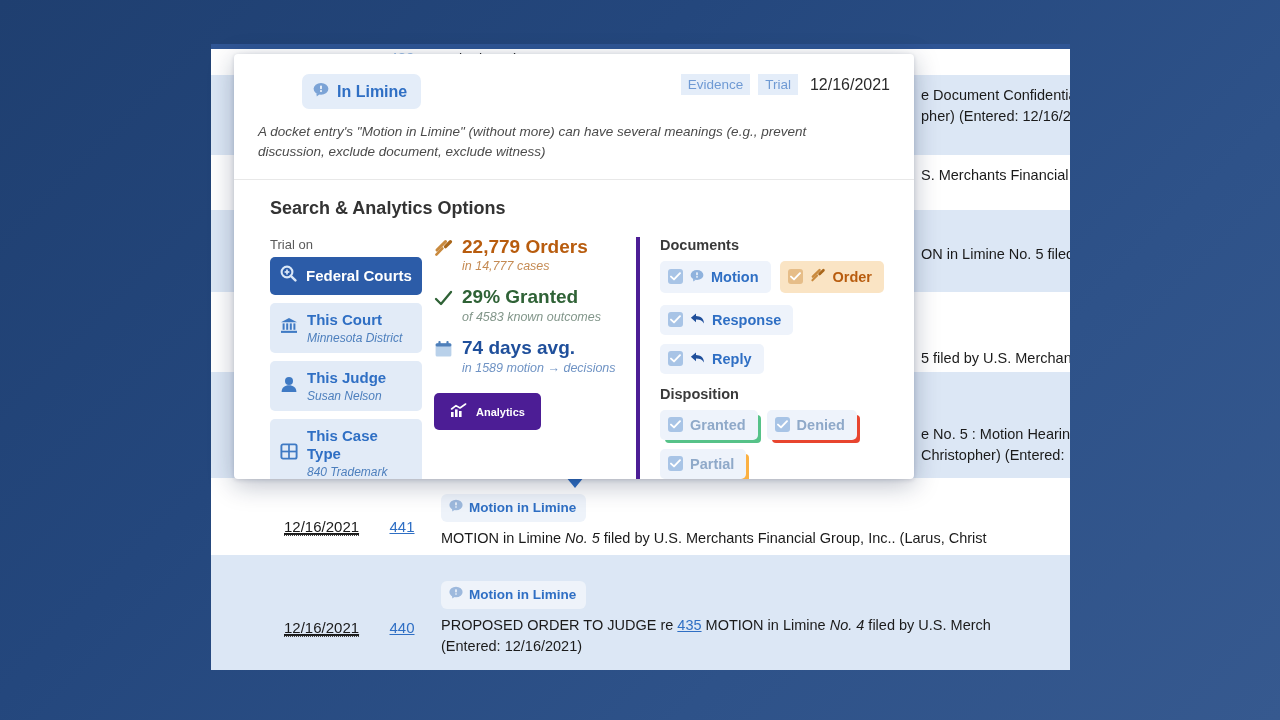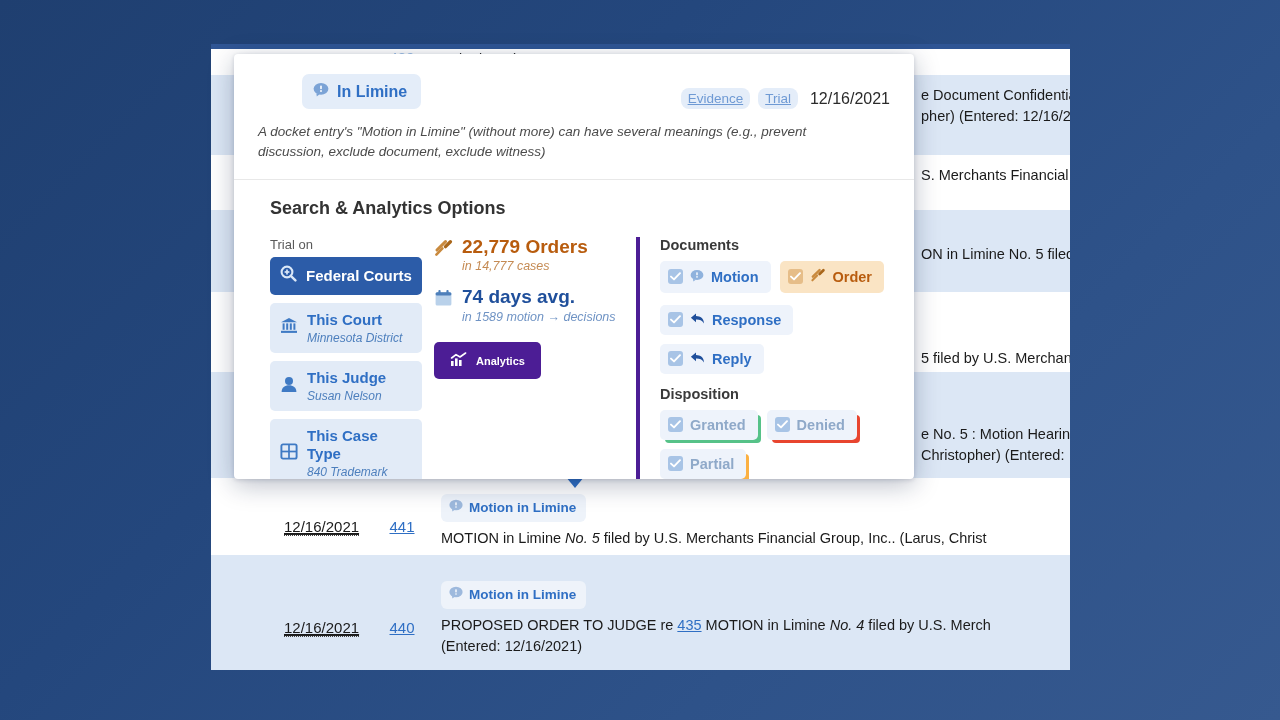--- a/index.html
+++ b/index.html
@@ -125,21 +125,21 @@
     z-index: 10;
     overflow: hidden;
   }
 
   .popup-head {
     padding: 20px 24px 16px 24px;
     border-bottom: 1px solid #e8e8e8;
   }
   .head-top {
     display: flex;
-    align-items: flex-end;
+    align-items: flex-start;
     justify-content: space-between;
     padding-left: 44px;
   }
   .limine-chip {
     display: inline-flex;
     align-items: center;
     gap: 8px;
     background: #e4edf9;
     border-radius: 7px;
     padding: 8px 14px 8px 11px;
@@ -150,22 +150,21 @@
   .head-tags {
     display: flex;
     align-items: center;
     gap: 8px;
   }
   .tag {
     background: #e4edf9;
     color: #6f9ad4;
     font-size: 13.5px;
     padding: 3px 7px;
-    border-radius: 8px;
-    text-decoration: underline;
+    border-radius: 0;
   }
   .head-date {
     font-size: 16px;
     color: #2b2b2b;
     margin-left: 4px;
   }
   .head-desc {
     margin-top: 13px;
     font-size: 13.5px;
     font-style: italic;
@@ -484,20 +483,31 @@
                 </g>
                 <line x1="2.4" y1="15.6" x2="8.4" y2="9.4" stroke="#c98a3e" stroke-width="2.6" stroke-linecap="round"></line>
               </svg>
           </span>
           <span>
             <span class="smain">22,779 Orders</span>
             <span class="ssub" style="display:block;">in 14,777 cases</span>
           </span>
         </div>
 
+        <div class="stat granted">
+          <span class="sicon">
+            <svg width="19" height="19" viewBox="0 0 19 19">
+                <polyline points="2,10 7,15 17,3" fill="none" stroke="#2f6236" stroke-width="2.3" stroke-linecap="round" stroke-linejoin="round"></polyline>
+              </svg>
+          </span>
+          <span>
+            <span class="smain">29% Granted</span>
+            <span class="ssub" style="display:block;">of 4583 known outcomes</span>
+          </span>
+        </div>
 
         <div class="stat days">
           <span class="sicon">
             <svg width="19" height="19" viewBox="0 0 19 19">
                 <rect x="1.6" y="3.2" width="15.8" height="13.4" rx="1.5" fill="#b9d1ea"></rect>
                 <rect x="1.6" y="3.2" width="15.8" height="3.4" rx="1.5" fill="#4e7fba"></rect>
                 <rect x="4.4" y="1" width="2.2" height="4" rx="1" fill="#4e7fba"></rect>
                 <rect x="12.4" y="1" width="2.2" height="4" rx="1" fill="#4e7fba"></rect>
               </svg>
           </span>

